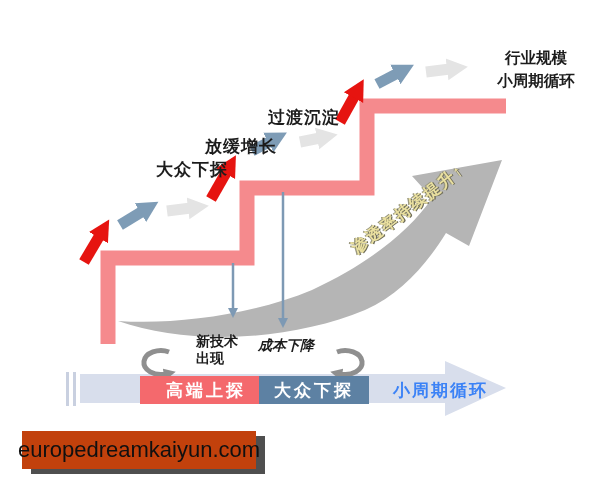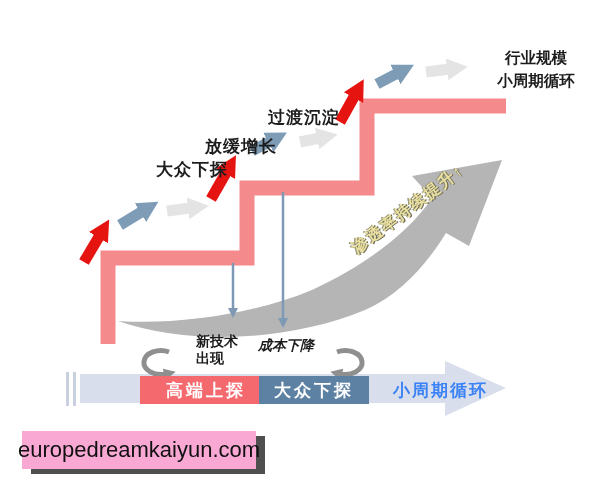--- a/index.html
+++ b/index.html
@@ -38,21 +38,21 @@
   }
   .cycle-box span{
     color:#ffffff;font-family:"Liberation Serif","DejaVu Serif",serif;
     font-weight:700;font-size:17px;letter-spacing:3px;white-space:nowrap;
   }
   .box-high-end{left:140px;width:132px;background:#f4696d;}
   .box-mass{left:259px;width:110px;background:#5d81a3;}
   .loop-label{left:393px;top:379px;font-size:17px;letter-spacing:2px;color:#3b82f6;}
   .banner{
     position:absolute;left:22px;top:431px;width:234px;height:38px;
-    background:#f9a8d4;
+    background:#c2410c;
     box-shadow:9px 5px 0 0 #4f4f4f;
     display:flex;align-items:center;justify-content:center;
   }
   .banner span{
     color:#101010;font-size:22px;
     font-family:"Liberation Sans","DejaVu Sans",sans-serif;
     font-weight:400;
   }
 </style>
 </head>

